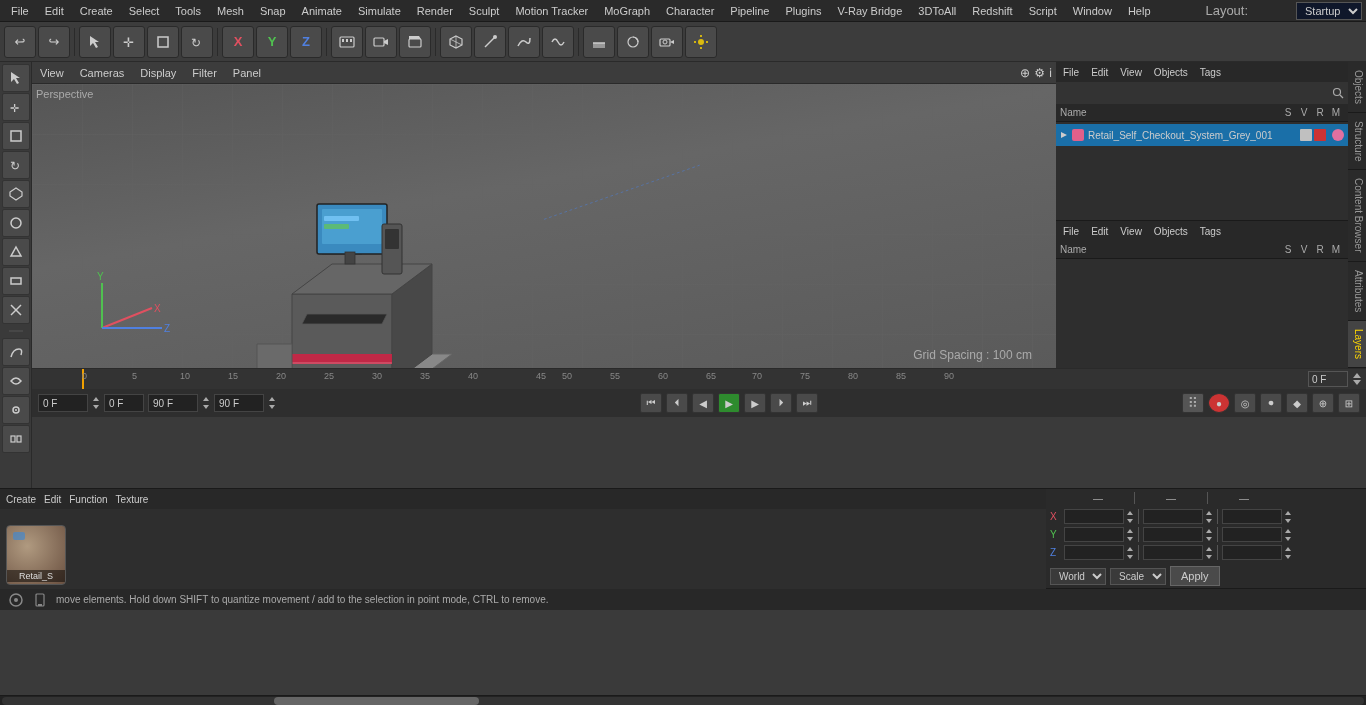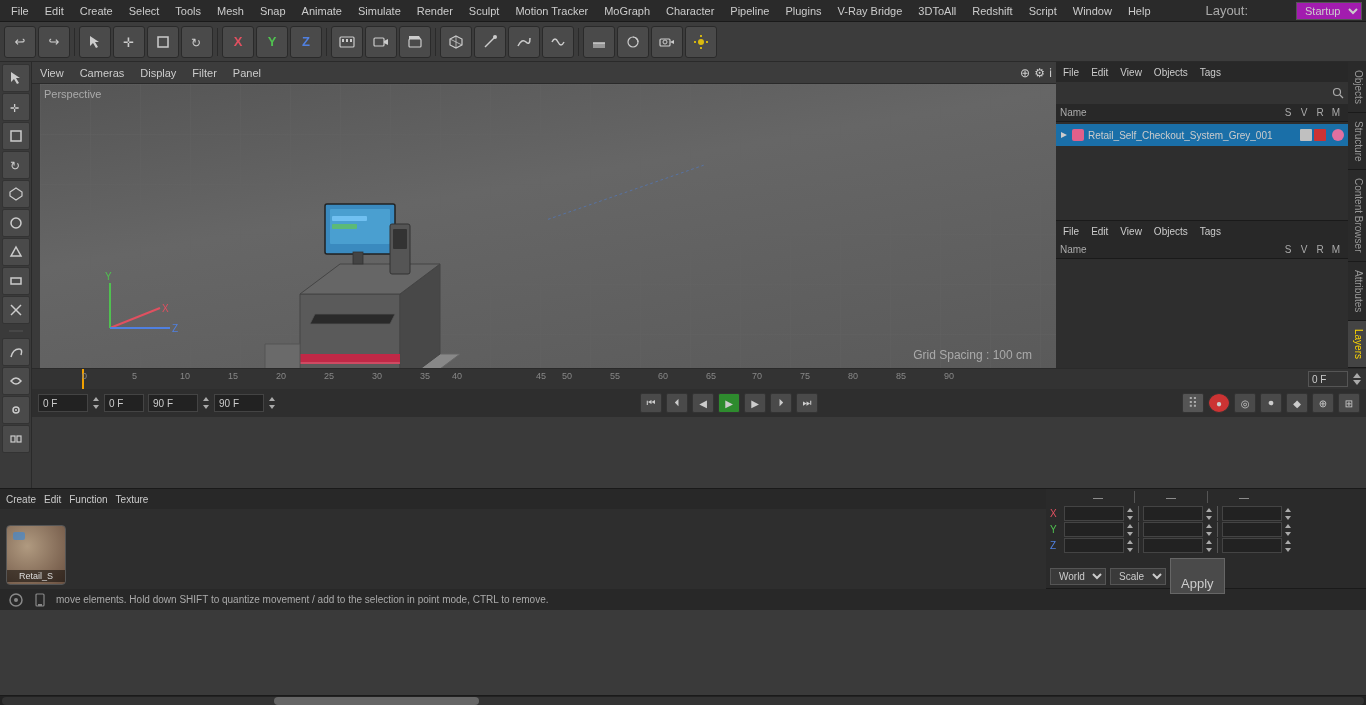--- a/index.html
+++ b/index.html
@@ -17,21 +17,21 @@
     }
     .menu-item {
       padding: 2px 7px;
       cursor: pointer;
       color: #ccc;
       font-size: 11px;
       border-radius: 2px;
     }
     #layout-select {
       margin-left: auto;
-      background: #a21caf;
+      background: #0f172a;
       color: #ccc;
       border: 1px solid #555;
       padding: 1px 4px;
       font-size: 11px;
       height: 18px;
     }
 
     
     #toolbar {
       height: 40px;
@@ -99,21 +99,20 @@
     }
     .viewport-menu { font-size: 11px; color: #ccc; cursor: pointer; padding: 1px 4px; }
     .viewport-icons { margin-left: auto; display: flex; gap: 4px; align-items: center; }
     .vp-icon { color: #ccc; font-size: 12px; cursor: pointer; }
 
     #viewport {
       flex: 1;
       background: #14532d;
       position: relative;
       overflow: hidden;
-      margin-left: 8px;
     }
     
     #viewport::before {
       content: '';
       position: absolute;
       top: 0; left: 0; right: 0; bottom: 0;
       background-image:
         linear-gradient(rgba(80,80,80,0.5) 1px, transparent 1px),
         linear-gradient(90deg, rgba(80,80,80,0.5) 1px, transparent 1px);
       background-size: 60px 60px;
@@ -335,22 +334,22 @@
       border: 1px solid #555;
       color: #ccc;
       padding: 1px 4px;
       font-size: 10px;
       height: 17px;
     }
     #apply-btn {
       background: #4a4a4a;
       border: 1px solid #666;
       color: #ccc;
-      padding: 17px 10px;
-      font-size: 13px;
+      padding: 1px 10px;
+      font-size: 11px;
       cursor: pointer;
       height: 20px;
     }
 
     
     #coord-panel {
       background: #2e2e2e;
       padding: 2px 4px;
     }
     .coord-row {
@@ -812,21 +811,21 @@
         <div class="ruler-current"></div>
 
         <div class="ruler-label" style="left:50px;">0</div>
         <div class="ruler-label" style="left:100px;">5</div>
         <div class="ruler-label" style="left:148px;">10</div>
         <div class="ruler-label" style="left:196px;">15</div>
         <div class="ruler-label" style="left:244px;">20</div>
         <div class="ruler-label" style="left:292px;">25</div>
         <div class="ruler-label" style="left:340px;">30</div>
         <div class="ruler-label" style="left:388px;">35</div>
-        <div class="ruler-label" style="left:420px;">40</div>
+        <div class="ruler-label" style="left:436px;">40</div>
         <div class="ruler-label" style="left:504px;">45</div>
         <div class="ruler-label" style="left:530px;">50</div>
         <div class="ruler-label" style="left:578px;">55</div>
         <div class="ruler-label" style="left:626px;">60</div>
         <div class="ruler-label" style="left:674px;">65</div>
         <div class="ruler-label" style="left:720px;">70</div>
         <div class="ruler-label" style="left:768px;">75</div>
         <div class="ruler-label" style="left:816px;">80</div>
         <div class="ruler-label" style="left:864px;">85</div>
         <div class="ruler-label" style="left:912px;">90</div>

